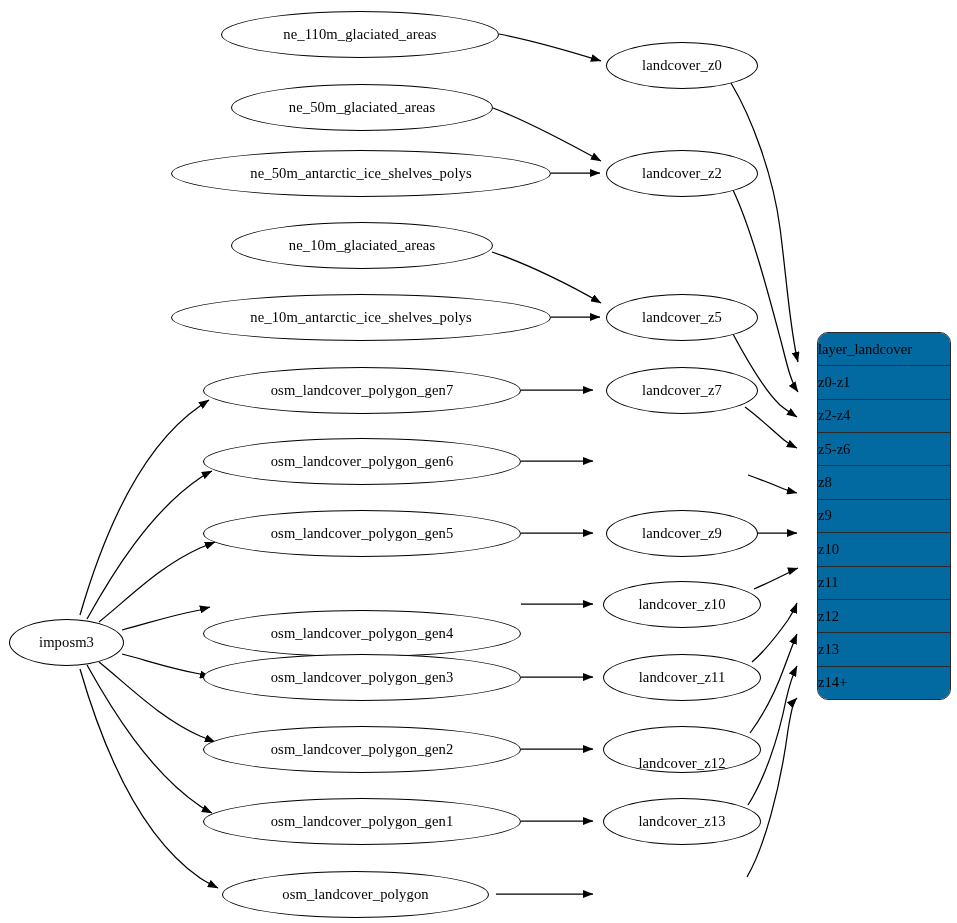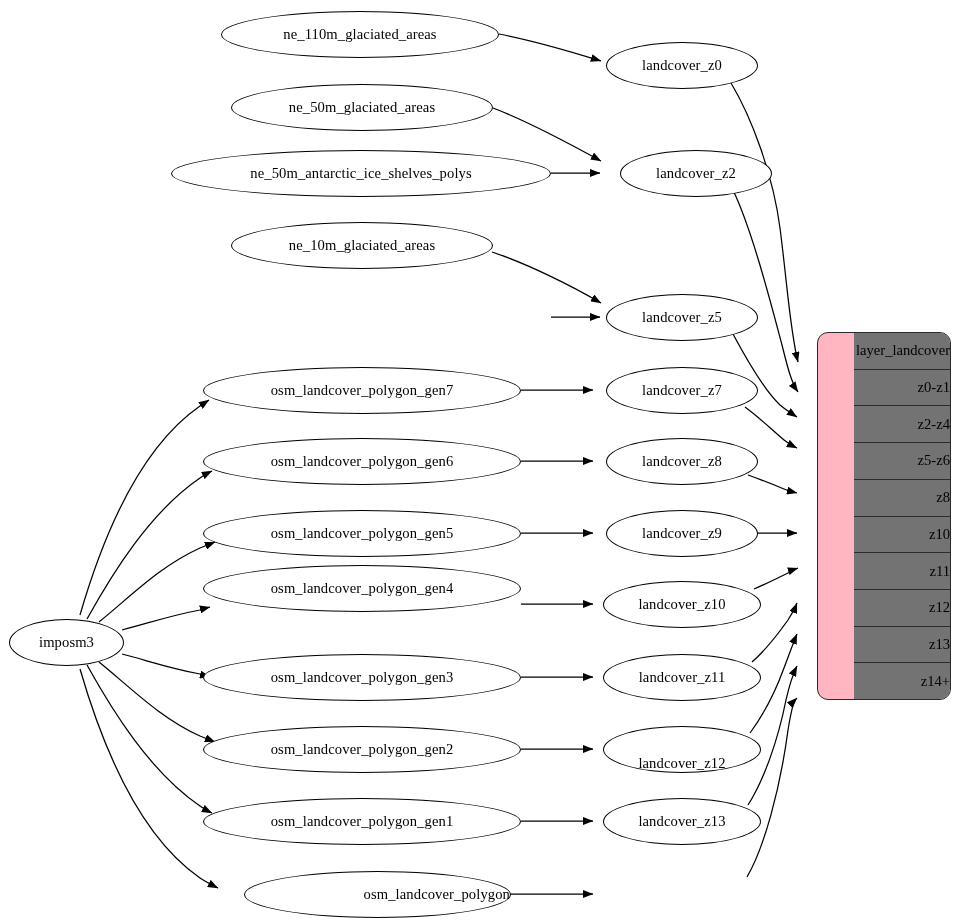--- a/index.html
+++ b/index.html
@@ -46,26 +46,25 @@
     border-radius: 11px;
     background: #ffb6c1;
     overflow: hidden;
     display: flex;
     flex-direction: column;
   }
   .record-row {
     flex: 1 1 0;
     display: flex;
     align-items: center;
-    justify-content: flex-end;
+    justify-content: flex-start;
     font-size: 14.6px;
     color: #000000;
     border-bottom: 1.6px solid #2b2b2b;
-    background: #737373;
-    margin-left: 36px;
+    background: #0369a1;
   }
   .record-row:last-child {
     border-bottom: none;
   }
   .record-row.header {
     font-size: 14.6px;
   }
 </style>
 </head>
 <body>
@@ -132,76 +131,76 @@
   </div>
 
   <div class="node-ellipse" style="left:171px; top:150px; width:380px; height:47px;">
     <span>ne_50m_antarctic_ice_shelves_polys</span>
   </div>
 
   <div class="node-ellipse" style="left:231px; top:222px; width:262px; height:47px;">
     <span>ne_10m_glaciated_areas</span>
   </div>
 
+  <div class="node-ellipse" style="left:171px; top:294px; width:380px; height:47px;">
+    <span>ne_10m_antarctic_ice_shelves_polys</span>
+  </div>
 
   <div class="node-ellipse" style="left:9px; top:619px; width:115px; height:47px;">
     <span>imposm3</span>
   </div>
 
   <div class="node-ellipse" style="left:203px; top:367px; width:318px; height:47px;align-items:center;">
     <span>osm_landcover_polygon_gen7</span>
   </div>
 
   <div class="node-ellipse" style="left:203px; top:438px; width:318px; height:47px;">
     <span>osm_landcover_polygon_gen6</span>
   </div>
 
   <div class="node-ellipse" style="left:203px; top:510px; width:318px; height:47px;">
     <span>osm_landcover_polygon_gen5</span>
   </div>
 
-  <div class="node-ellipse" style="left:203px; top:565px; width:318px; height:47px;align-items:center;">
+  <div class="node-ellipse" style="left:203px; top:610px; width:318px; height:47px;align-items:center;">
     <span>osm_landcover_polygon_gen4</span>
   </div>
 
   <div class="node-ellipse" style="left:203px; top:654px; width:318px; height:47px;">
     <span>osm_landcover_polygon_gen3</span>
   </div>
 
   <div class="node-ellipse" style="left:203px; top:726px; width:318px; height:47px;">
     <span>osm_landcover_polygon_gen2</span>
   </div>
 
   <div class="node-ellipse" style="left:203px; top:798px; width:318px; height:47px;">
     <span>osm_landcover_polygon_gen1</span>
   </div>
 
-  <div class="node-ellipse" style="left:244px; top:871px; width:267px; height:47px;justify-content:flex-end;">
+  <div class="node-ellipse" style="left:222px; top:871px; width:267px; height:47px;">
     <span>osm_landcover_polygon</span>
   </div>
 
   <div class="node-ellipse" style="left:606px; top:42px; width:152px; height:47px;">
     <span>landcover_z0</span>
   </div>
 
-  <div class="node-ellipse" style="left:620px; top:150px; width:152px; height:47px;text-align:center;">
+  <div class="node-ellipse" style="left:606px; top:150px; width:152px; height:47px;text-align:center;">
     <span>landcover_z2</span>
   </div>
 
   <div class="node-ellipse" style="left:606px; top:294px; width:152px; height:47px;">
     <span>landcover_z5</span>
   </div>
 
   <div class="node-ellipse" style="left:606px; top:367px; width:152px; height:47px;">
     <span>landcover_z7</span>
   </div>
 
-  <div class="node-ellipse" style="left:606px; top:438px; width:152px; height:47px;">
-    <span>landcover_z8</span>
-  </div>
 
   <div class="node-ellipse" style="left:606px; top:510px; width:152px; height:47px;">
     <span>landcover_z9</span>
   </div>
 
   <div class="node-ellipse" style="left:603px; top:581px; width:158px; height:47px;">
     <span>landcover_z10</span>
   </div>
 
   <div class="node-ellipse" style="left:603px; top:654px; width:158px; height:47px;justify-content:center;">
@@ -227,20 +226,23 @@
     <div class="record-row">
       <span>z2-z4</span>
     </div>
     <div class="record-row">
       <span>z5-z6</span>
     </div>
     <div class="record-row">
       <span>z8</span>
     </div>
     <div class="record-row">
+      <span>z9</span>
+    </div>
+    <div class="record-row">
       <span>z10</span>
     </div>
     <div class="record-row">
       <span>z11</span>
     </div>
     <div class="record-row">
       <span>z12</span>
     </div>
     <div class="record-row">
       <span>z13</span>

